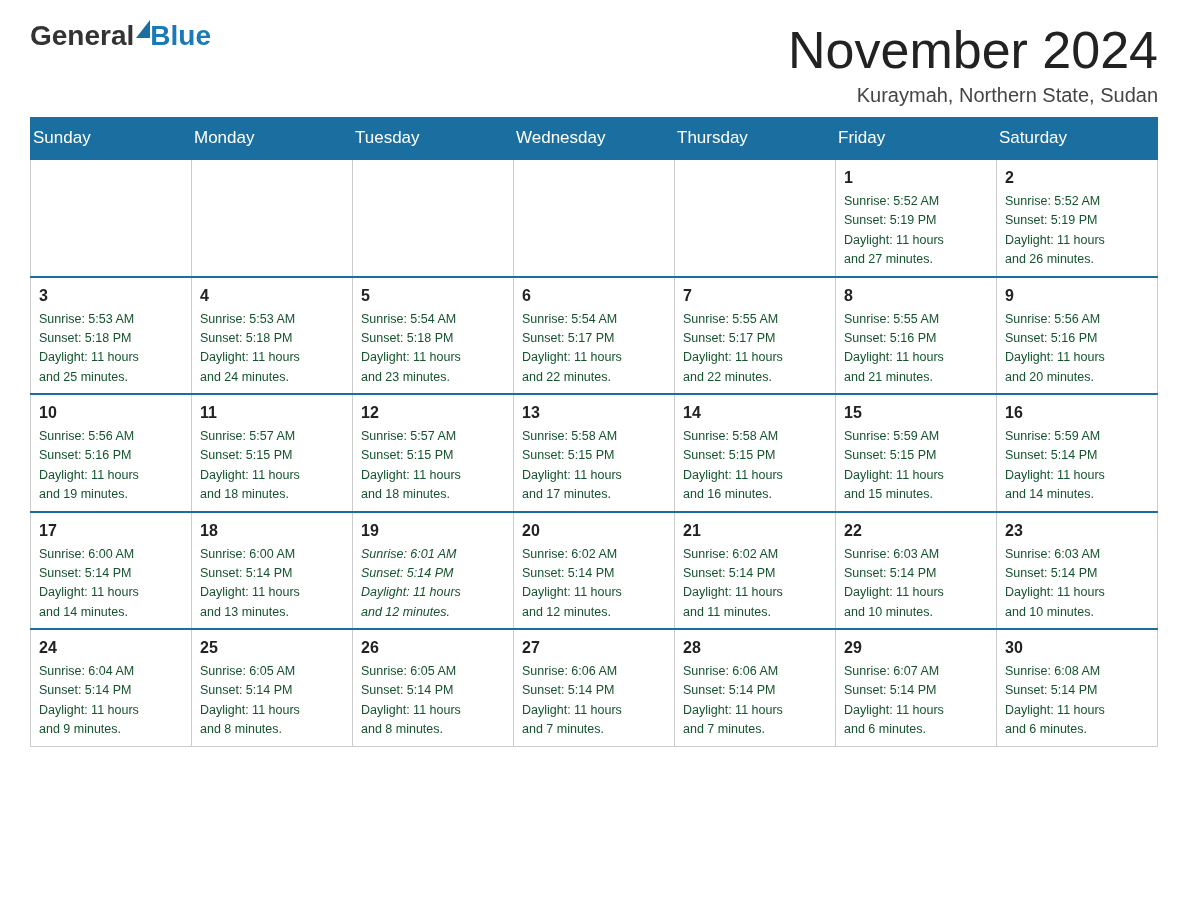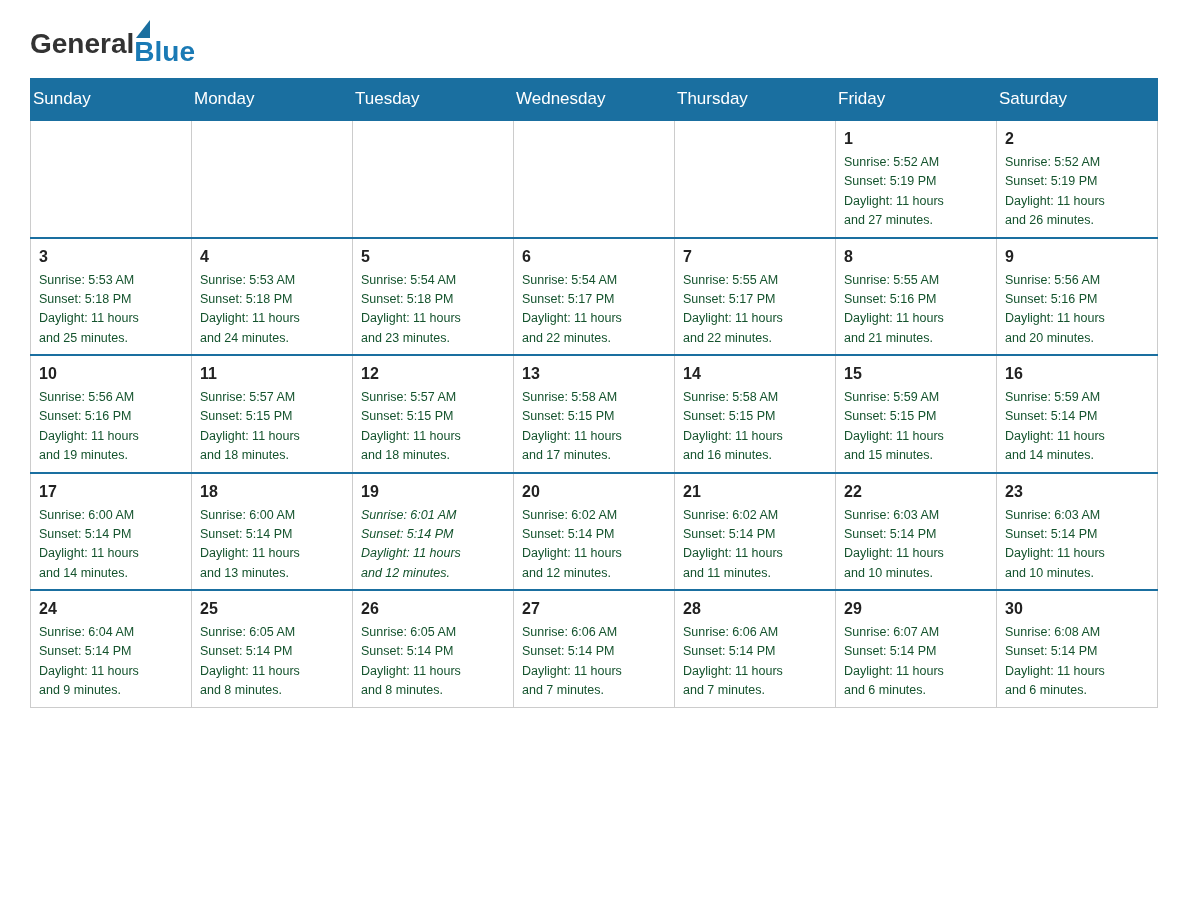--- a/index.html
+++ b/index.html
@@ -26,21 +26,21 @@
       align-items: center;
       text-align: center;
     }
     .logo-general {
       font-size: 28px;
       font-weight: bold;
       color: #333;
     }
     .logo-blue-part {
       display: flex;
-      flex-direction: column;
+      flex-direction: row;
       align-items: flex-start;
     }
     .logo-arrow {
       width: 0;
       height: 0;
       border-left: 14px solid transparent;
       border-bottom: 18px solid #1a6fa0;
       margin-left: 2px;
       margin-bottom: -2px;
       display: inline-block;
@@ -110,20 +110,24 @@
 <div class="header">
   <div class="logo">
     <div class="logo-text">
       <span class="logo-general">General</span>
       <div class="logo-blue-part">
         <span class="logo-arrow"></span>
         <span class="logo-blue-text">Blue</span>
       </div>
     </div>
   </div>
+  <div class="title-section">
+    <div class="calendar-title">November 2024</div>
+    <div class="calendar-subtitle">Kuraymah, Northern State, Sudan</div>
+  </div>
 </div>
 
 <table class="calendar-table">
   <thead>
     <tr>
     <th>Sunday</th>
         <th>Monday</th>
         <th>Tuesday</th>
         <th>Wednesday</th>
         <th>Thursday</th>

